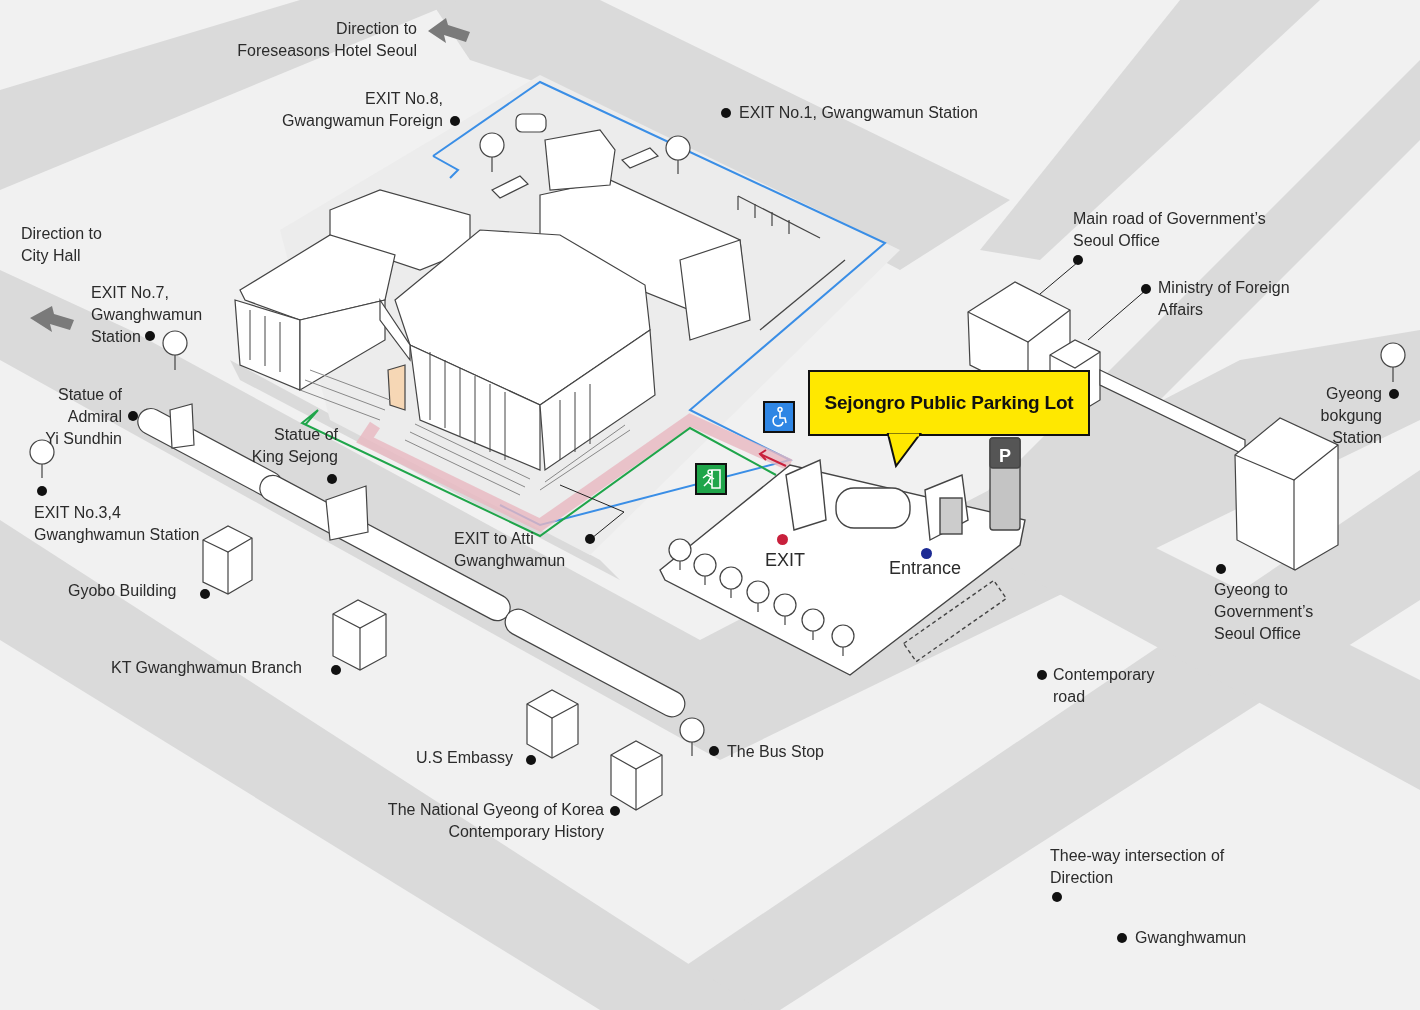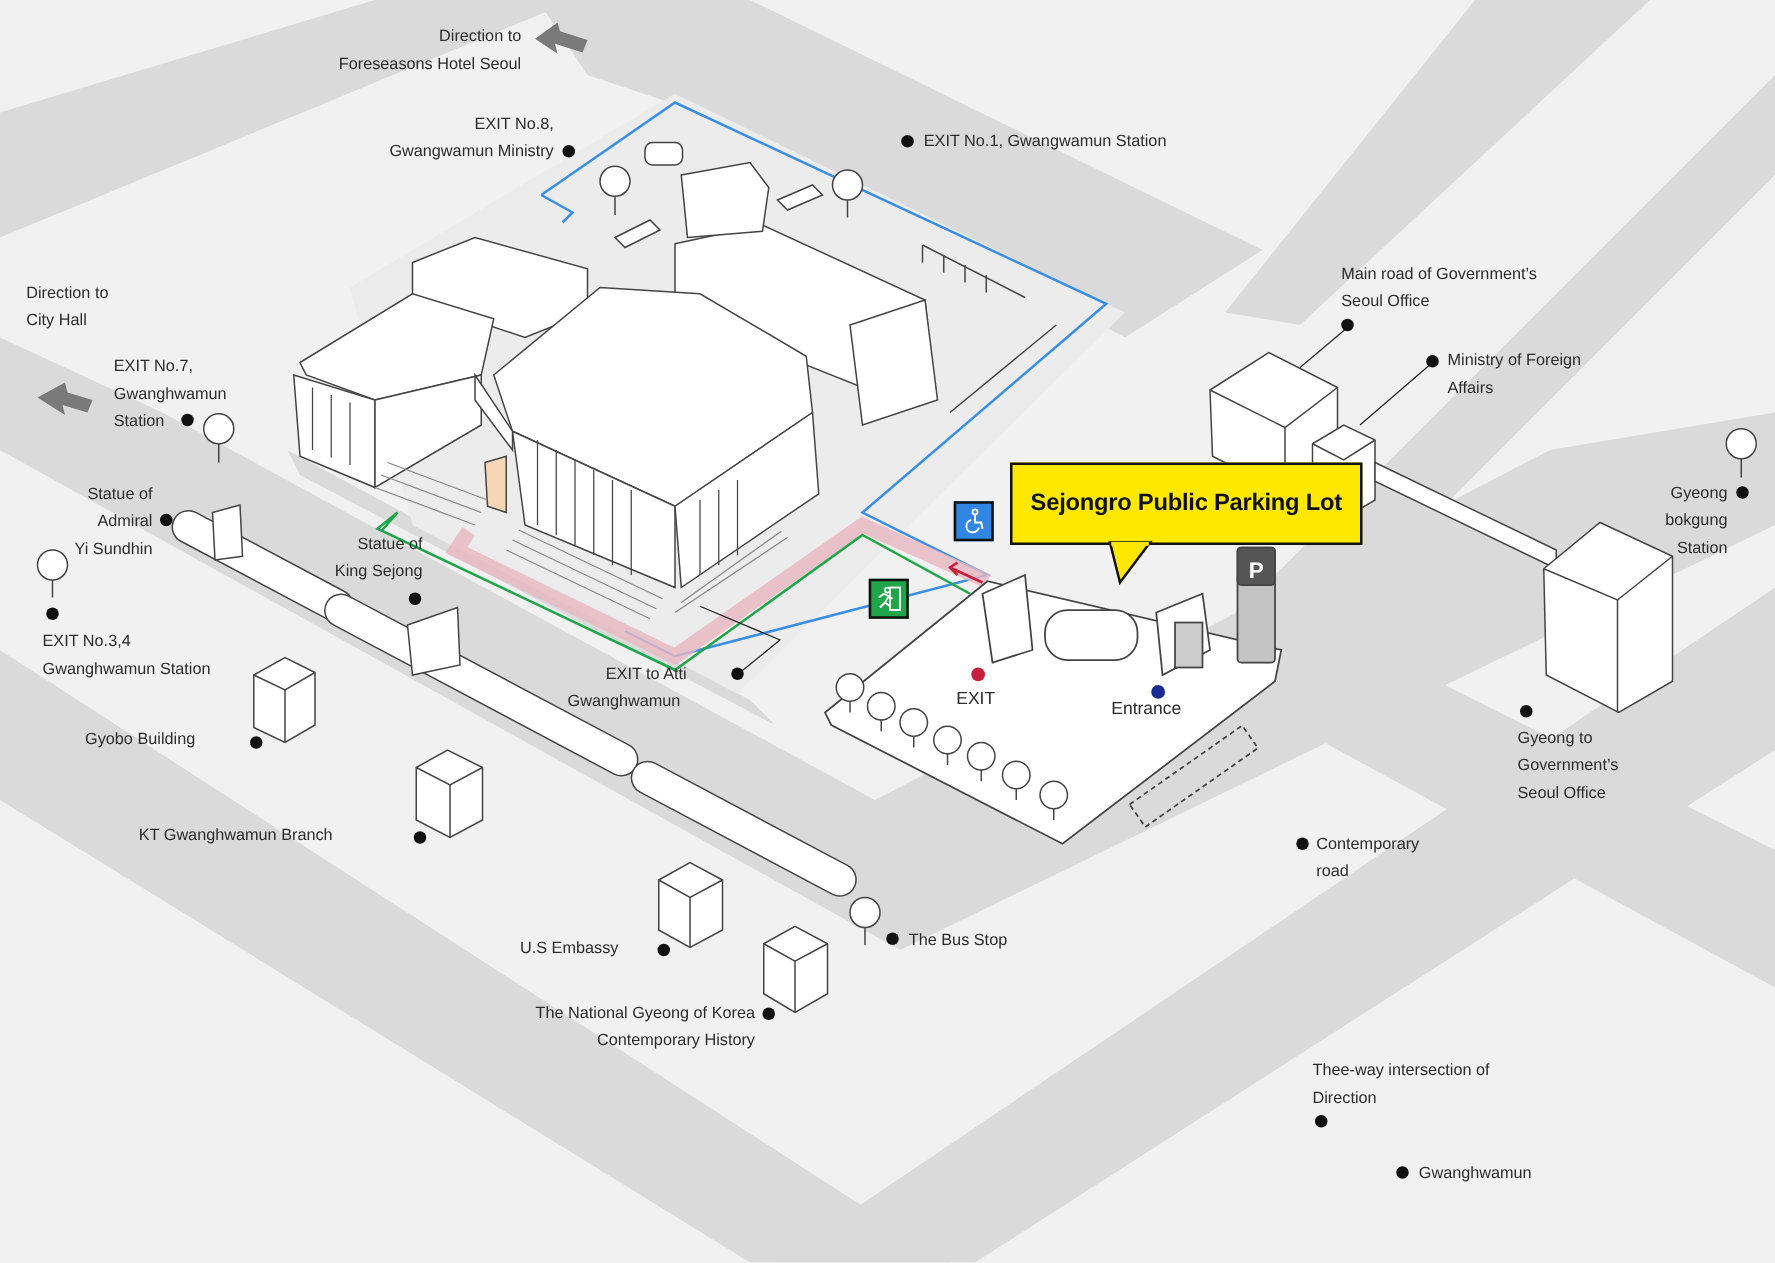--- a/index.html
+++ b/index.html
@@ -1,31 +1,31 @@
 <!DOCTYPE html>
 <html><head>
 <meta charset="utf-8">
 <style>
   html, body { margin: 0; padding: 0; background: #f1f1f1; }
   body { width: 1420px; height: 1010px; overflow: hidden; position: relative;
          font-family: "Liberation Sans", "DejaVu Sans", sans-serif; color: #2a2a2a; }
   #map { position: absolute; left: 0; top: 0; width: 1420px; height: 1010px; }
-  .lbl { position: absolute; font-size: 13px; line-height: 22px; color: #2b2b2b; white-space: nowrap; }
+  .lbl { position: absolute; font-size: 16px; line-height: 22px; color: #2b2b2b; white-space: nowrap; }
   .lbl.r { text-align: right; }
   .lbl .line { display: block; }
   .dot { position: absolute; width: 10px; height: 10px; border-radius: 50%; background: #111; }
   .callout { position: absolute; left: 808px; top: 370px; width: 282px; height: 66px;
              background: #ffe800; border: 2px solid #111; box-sizing: border-box;
              display: flex; align-items: center; justify-content: center;
              font-size: 19px; font-weight: bold; color: #111; letter-spacing: -0.2px; }
   .badge { position: absolute; width: 32px; height: 32px; box-sizing: border-box;
            border: 2px solid #111; display: flex; align-items: center; justify-content: center; }
   .badge.access { left: 763px; top: 401px; background: #2f86e4; }
   .badge.exit { left: 695px; top: 463px; background: #1fa54a; }
-  .mini { position: absolute; font-size: 14px; color: #2b2b2b; }
+  .mini { position: absolute; font-size: 18px; color: #2b2b2b; }
   .pdot { position: absolute; width: 11px; height: 11px; border-radius: 50%; }
 </style>
 </head>
 <body>
 
 <svg id="map" viewBox="0 0 1420 1010" xmlns="http://www.w3.org/2000/svg">
 
   <g fill="#dadada">
     <polygon points="0,0 0,0 560,0 620,0 300,1010 0,1010" opacity="0"></polygon>
     <polygon points="430,0 600,0 1010,200 900,270 560,90 470,60"></polygon>
@@ -231,21 +231,21 @@
   <span class="line">Direction to</span>
   <span class="line">Foreseasons Hotel Seoul</span>
 </div>
 <div class="lbl" style="left:21px;top:223px">
   <span class="line">Direction to</span>
   <span class="line">City Hall</span>
 </div>
 
 <div class="lbl r" style="left:262px;top:88px;width:181px">
   <span class="line">EXIT No.8,</span>
-  <span class="line">Gwangwamun Ministry</span>
+  <span class="line">Gwangwamun Foreign</span>
 </div>
 <div class="dot" style="left:450px;top:116px"></div>
 
 <div class="dot" style="left:721px;top:108px"></div>
 <div class="lbl" style="left:739px;top:102px">
   <span class="line">EXIT No.1, Gwangwamun Station</span>
 </div>
 
 <div class="lbl" style="left:91px;top:282px">
   <span class="line">EXIT No.7,</span>
@@ -267,21 +267,21 @@
   <span class="line">Gwanghwamun Station</span>
 </div>
 
 <div class="lbl r" style="left:238px;top:424px;width:100px">
   <span class="line">Statue of</span>
   <span class="line">King Sejong</span>
 </div>
 <div class="dot" style="left:327px;top:474px"></div>
 
 <div class="lbl" style="left:454px;top:528px;text-align:center;width:126px">
-  <span class="line" style="text-align:center;padding-right:0">EXIT to Atti</span>
+  <span class="line" style="text-align:left;padding-right:0">EXIT to Atti</span>
   <span class="line" style="text-align:left">Gwanghwamun</span>
 </div>
 <div class="dot" style="left:585px;top:534px"></div>
 
 <div class="lbl" style="left:68px;top:580px">
   <span class="line">Gyobo Building</span>
 </div>
 <div class="dot" style="left:200px;top:589px"></div>
 
 <div class="lbl" style="left:111px;top:657px">

